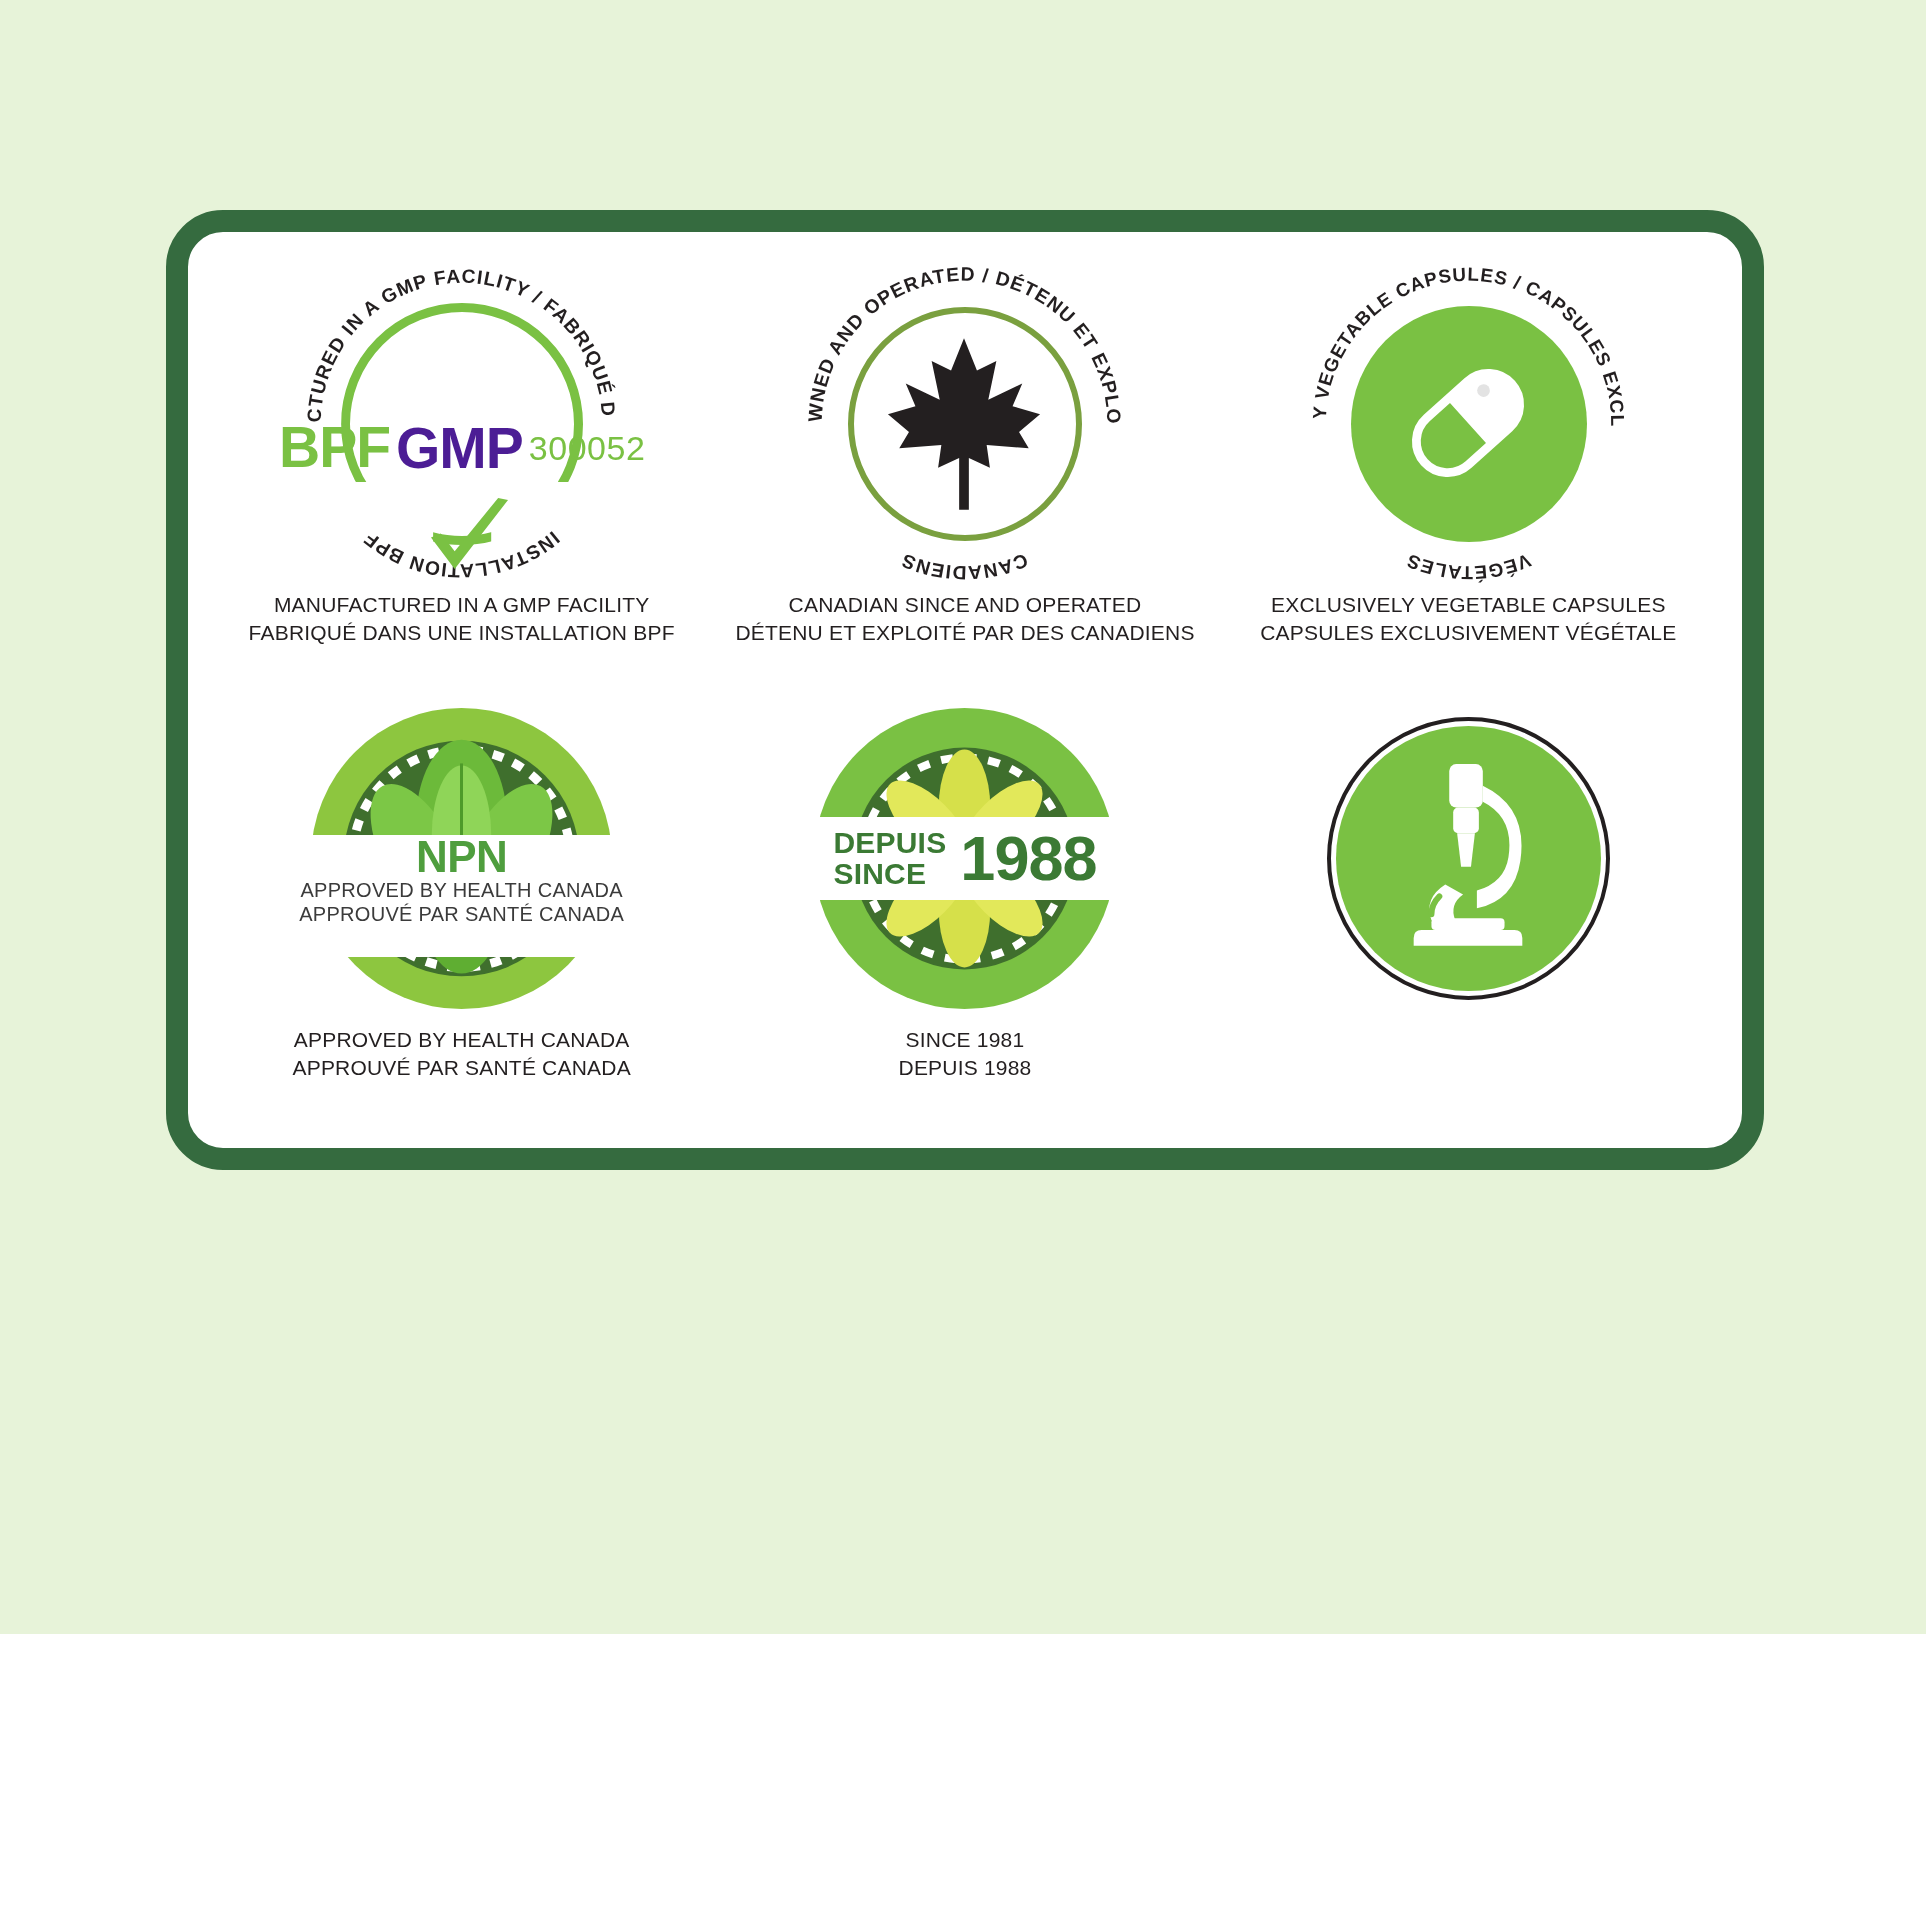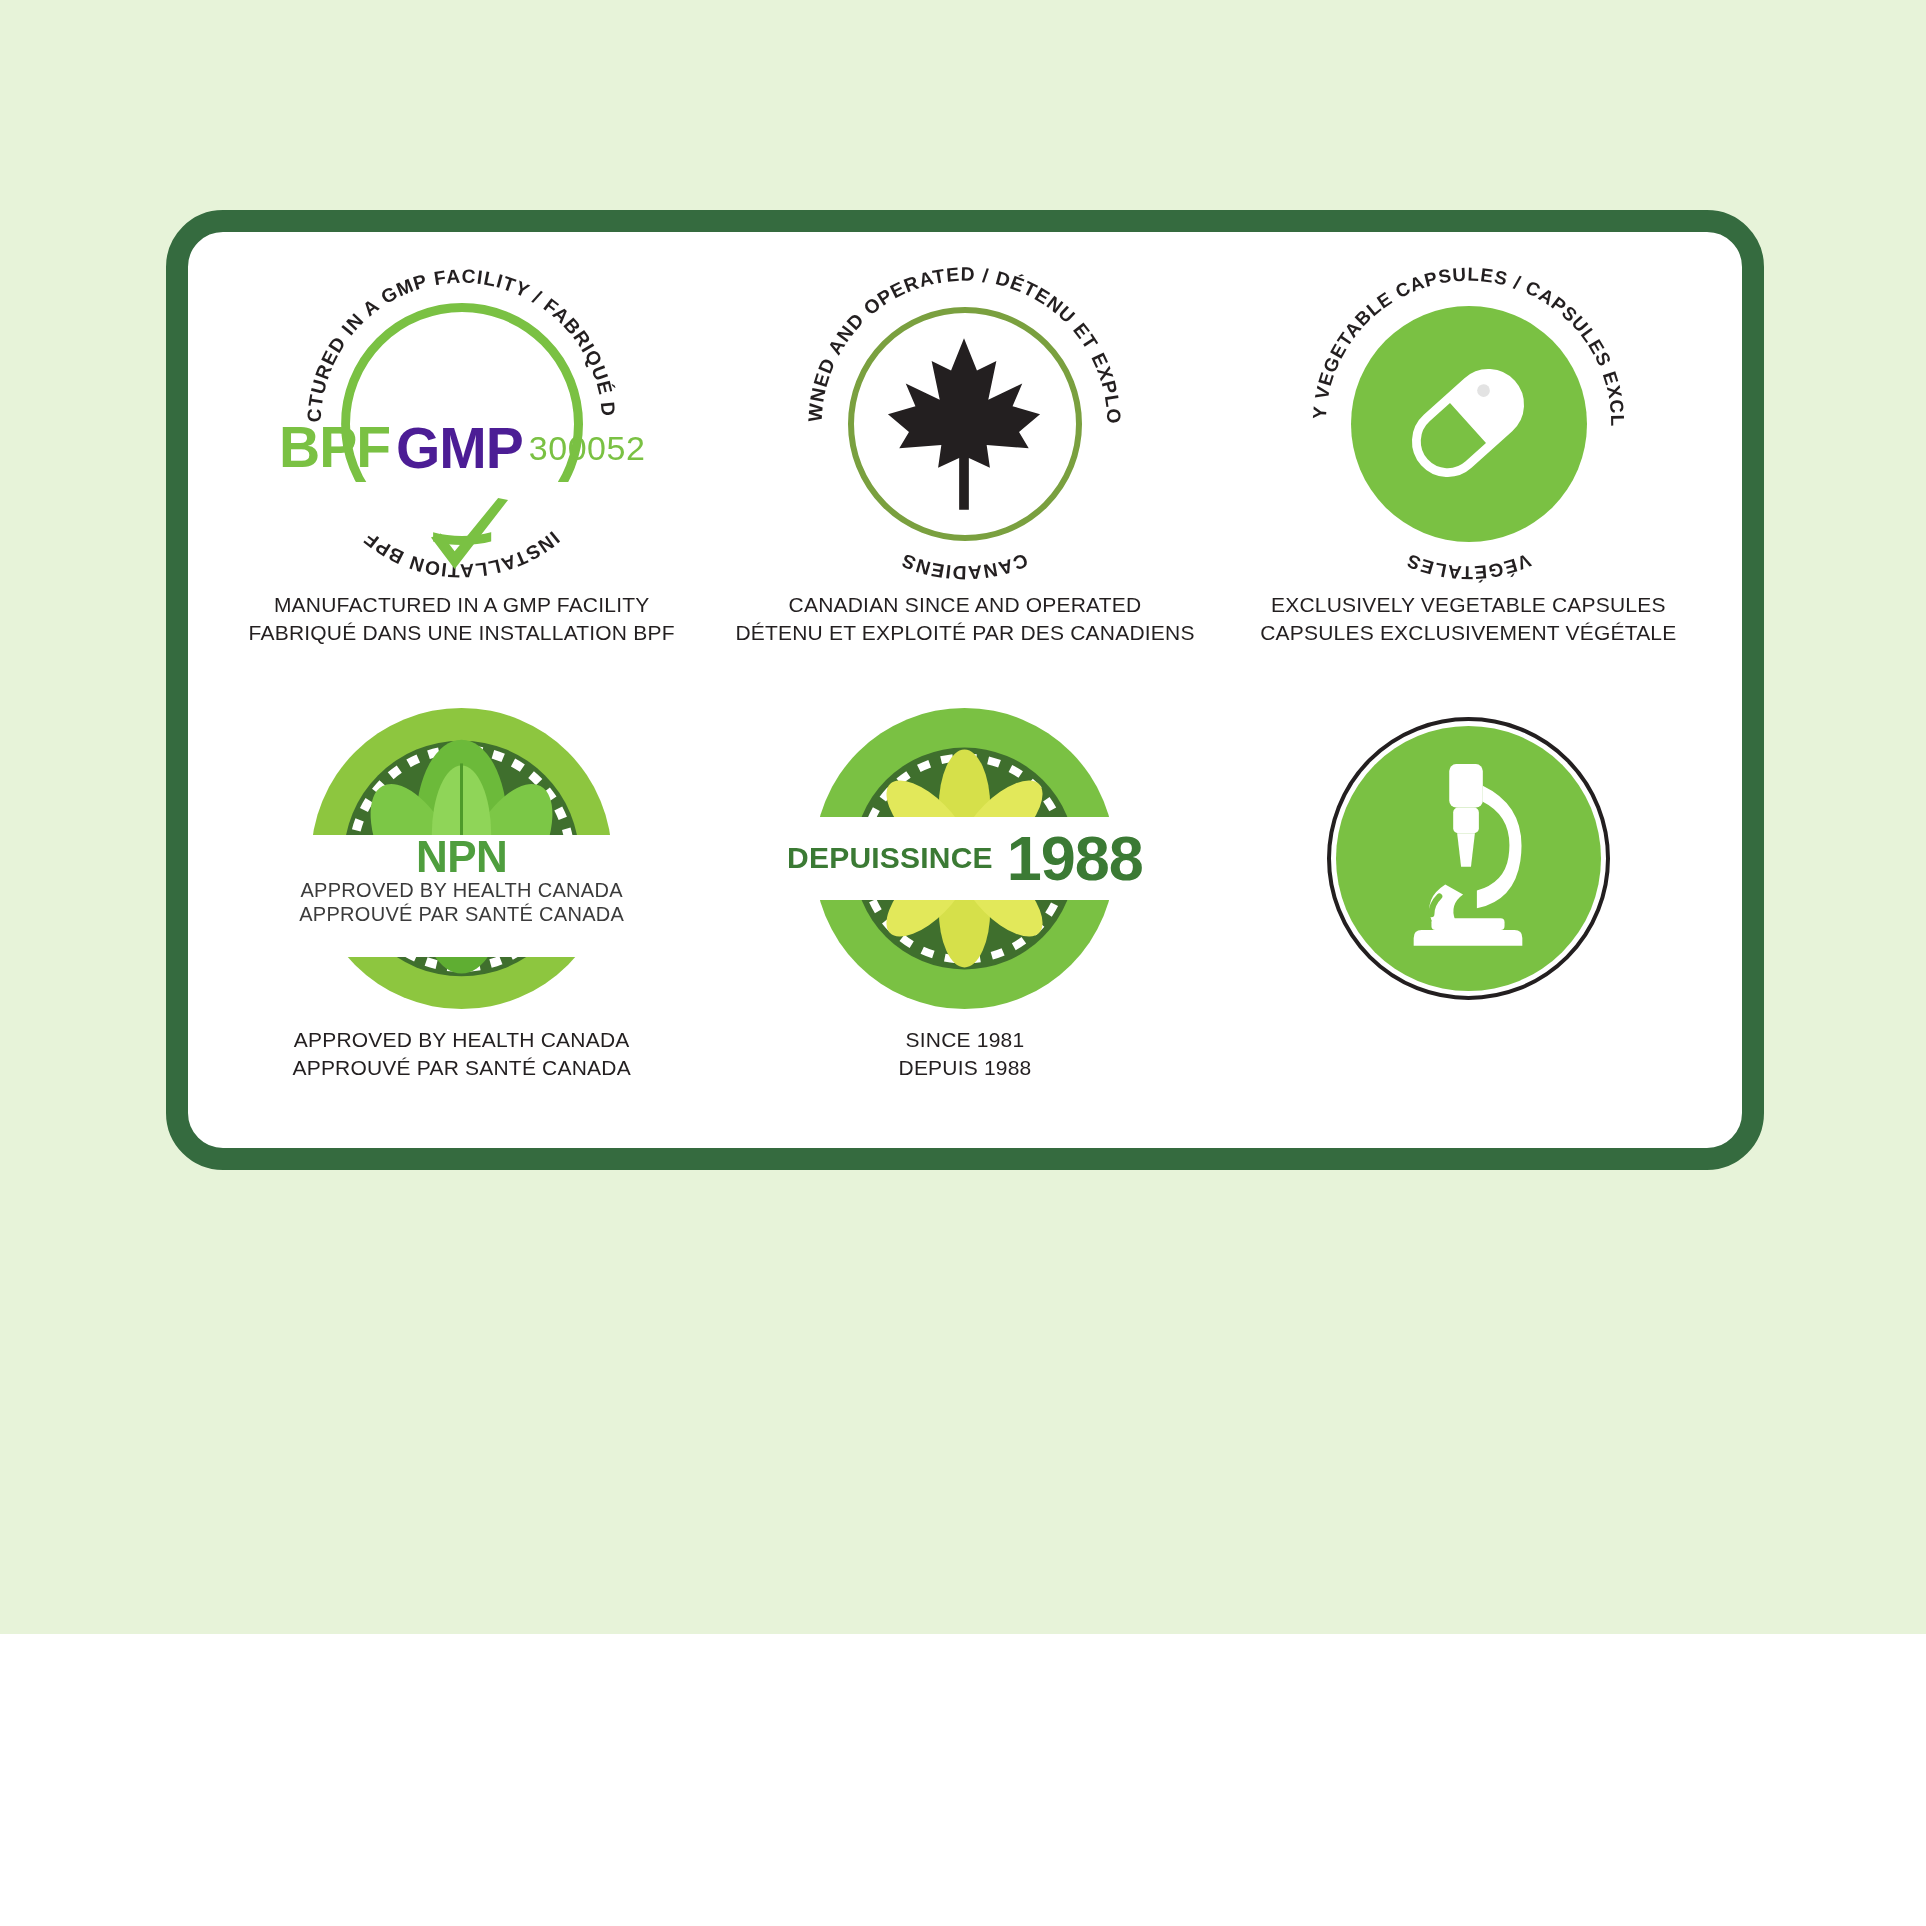--- a/index.html
+++ b/index.html
@@ -110,21 +110,21 @@
   .npn-sub{font-size:20px;font-weight:normal;color:#3b3b3b;line-height:1.18;letter-spacing:0.3px;white-space:nowrap;}
 
   
   .since-wrap{position:relative;width:309px;height:309px;}
   .since-svg{position:absolute;left:0;top:0;width:309px;height:309px;}
   .since-band{
     position:absolute;left:-8px;top:113px;width:325px;height:83px;
     background:#ffffff;
     display:flex;align-items:center;justify-content:center;gap:14px;
   }
-  .since-words{display:flex;flex-direction:row;align-items:flex-start;line-height:1.02;}
+  .since-words{display:flex;flex-direction:column;align-items:flex-start;line-height:1.02;}
   .since-words span{font-size:30px;font-weight:bold;color:#3b7a34;letter-spacing:0.2px;}
   .since-year{font-size:63px;font-weight:bold;color:#3b7a34;letter-spacing:-1px;line-height:1;}
 
   
   .micro-ring{
     position:absolute;left:22px;top:22px;width:283px;height:283px;
     border:4px solid #231f20;border-radius:50%;box-sizing:border-box;
   }
   .micro-disc{
     position:absolute;left:31px;top:31px;width:265px;height:265px;

